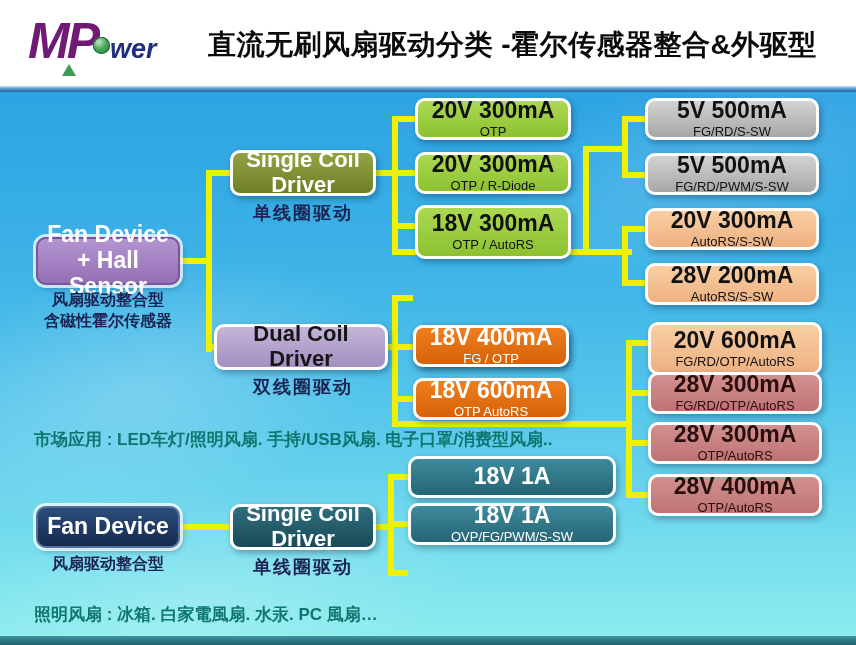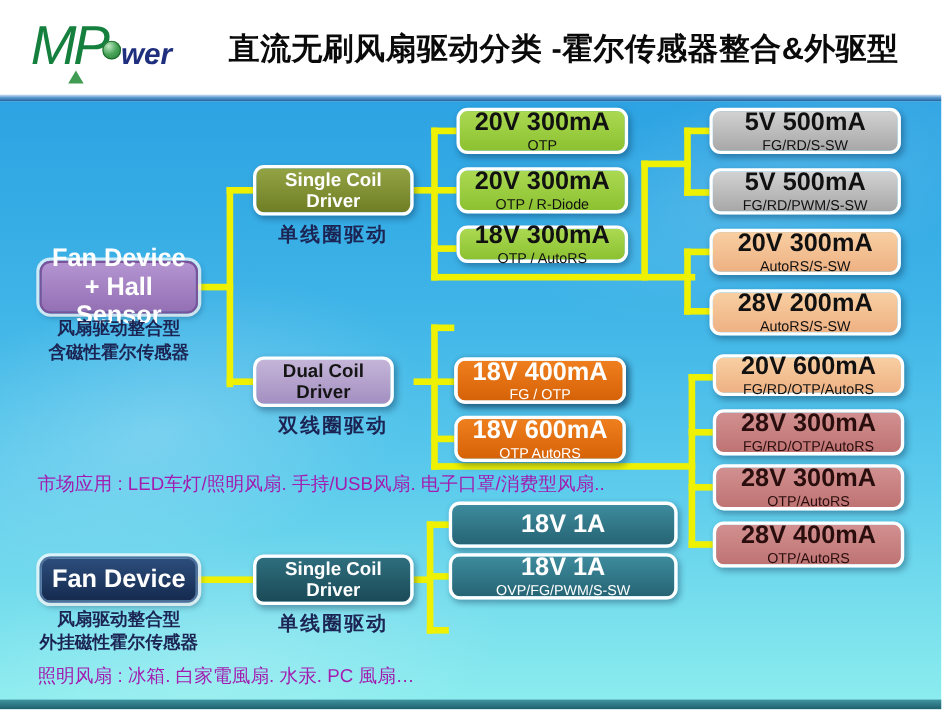--- a/index.html
+++ b/index.html
@@ -8,21 +8,21 @@
     --bg-bottom:#8deeee;
   }
   *{margin:0;padding:0;box-sizing:border-box;}
   body{font-family:"Liberation Sans","DejaVu Sans",sans-serif;}
   #stage{
     position:relative;width:856px;height:645px;overflow:hidden;background:#fff;
   }
   
   .header{position:absolute;left:0;top:0;width:856px;height:86px;background:#fff;z-index:5;}
   .logo{position:absolute;left:28px;top:12px;height:64px;white-space:nowrap;}
-  .logo-mp{font-size:50px;font-weight:normal;font-style:italic;color:#15803d;letter-spacing:-3px;}
+  .logo-mp{font-size:50px;font-weight:bold;font-style:italic;color:#701a75;letter-spacing:-3px;}
   .logo-globe{display:inline-block;width:17px;height:17px;border-radius:50%;
     background:radial-gradient(circle at 35% 30%, #bfe8c4 0%, #4aa55a 45%, #1f7a33 100%);
     box-shadow:inset 0 0 0 1px #1d6b2e;margin:0 0 4px -4px;vertical-align:baseline;}
   .logo-wer{font-size:27px;font-weight:bold;font-style:italic;color:#1f2f7e;letter-spacing:0;}
   .logo-tri{position:absolute;left:34px;top:52px;width:0;height:0;
     border-left:7px solid transparent;border-right:7px solid transparent;border-bottom:12px solid #3f9c52;}
   .title{position:absolute;left:208px;top:26px;font-size:28px;font-weight:bold;color:#0a0a0a;white-space:nowrap;letter-spacing:0.5px;}
   .hdr-divider{position:absolute;left:0;top:86px;width:856px;height:6px;
     background:linear-gradient(180deg,#cfe2f4 0%,#5a9bd0 45%,#21619e 100%);z-index:5;}
   
@@ -38,39 +38,39 @@
   .bottom-strip{position:absolute;left:0;top:636px;width:856px;height:9px;
     background:linear-gradient(180deg,#3f94a0 0%,#1d5f6b 100%);z-index:4;}
   
   .conn{position:absolute;background:var(--conn);z-index:1;}
   
   .box{position:absolute;z-index:2;border:3px solid #fff;border-radius:10px;
     display:flex;flex-direction:column;align-items:center;justify-content:center;
     box-shadow:2px 3px 6px rgba(0,30,60,0.35);line-height:1.12;text-align:center;}
   .box .t1{font-size:23px;font-weight:bold;}
   .box .t2{font-size:13px;margin-top:1px;}
-  .box.drv .t1{font-size:17px;font-weight:bold;}
+  .box.drv .t1{font-size:22px;font-weight:bold;}
   .green{background:linear-gradient(180deg,#abd952 0%,#8cc130 100%);color:#111;}
   .grayb{background:linear-gradient(180deg,#d2d2d2 0%,#a7a7a7 100%);color:#111;}
   .peach{background:linear-gradient(180deg,#f8cfa2 0%,#eeb183 100%);color:#111;}
   .orangeb{background:linear-gradient(180deg,#ef7f1e 0%,#d66207 100%);color:#fff;}
   .rose{background:linear-gradient(180deg,#d29090 0%,#bf7373 100%);color:#2a0d0d;}
   .tealb{background:linear-gradient(180deg,#3d8b9d 0%,#266474 100%);color:#fff;}
   .olive{background:linear-gradient(180deg,#93a344 0%,#6f7e24 100%);color:#fff;}
   .lavender{background:linear-gradient(180deg,#c5b5d8 0%,#a38fc1 100%);color:#151515;}
   .purpleRoot{background:linear-gradient(180deg,#b494d1 0%,#9470b4 100%);color:#fff;
     border:2px solid #7b539b;box-shadow:0 0 0 3px rgba(255,255,255,0.75),2px 3px 6px rgba(0,30,60,0.35);}
   .navyRoot{background:linear-gradient(180deg,#2c4d7c 0%,#152a4e 100%);color:#fff;
     border:2px solid #51719c;box-shadow:0 0 0 3px rgba(255,255,255,0.75),2px 3px 6px rgba(0,30,60,0.35);}
   .dteal{background:linear-gradient(180deg,#2f6e7e 0%,#1a4a57 100%);color:#fff;}
   
   .caption{position:absolute;z-index:2;font-weight:bold;color:#1b2453;text-align:center;line-height:1.3;}
   .cap16{font-size:16px;}
   .cap18{font-size:18px;letter-spacing:2px;}
-  .market{position:absolute;z-index:2;font-weight:normal;color:#a21caf;font-size:17px;white-space:nowrap;}
+  .market{position:absolute;z-index:2;font-weight:bold;color:#0f766e;font-size:17px;white-space:nowrap;}
 </style>
 </head>
 <body>
 
 <div id="stage">
 
   <div class="header">
     <div class="logo">
       <span class="logo-mp">MP</span><span class="logo-globe"></span><span class="logo-wer">wer</span>
       <span class="logo-tri"></span>
@@ -130,35 +130,35 @@
     <div>风扇驱动整合型</div>
     <div>含磁性霍尔传感器</div>
   </div>
 
   <div class="box drv olive" style="left:230px;top:150px;width:146px;height:46px;">
     <span class="t1">Single Coil</span>
     <span class="t1">Driver</span>
   </div>
   <div class="caption cap18" style="left:230px;top:202px;width:146px;">单线圈驱动</div>
 
-  <div class="box drv lavender" style="left:230px;top:324px;width:128px;height:46px;">
+  <div class="box drv lavender" style="left:214px;top:324px;width:174px;height:46px;">
     <span class="t1">Dual Coil</span>
     <span class="t1">Driver</span>
   </div>
   <div class="caption cap18" style="left:230px;top:376px;width:146px;">双线圈驱动</div>
 
   <div class="box green" style="left:415px;top:98px;width:156px;height:42px;">
     <span class="t1">20V 300mA</span>
     <span class="t2">OTP</span>
   </div>
   <div class="box green" style="left:415px;top:152px;width:156px;height:42px;">
     <span class="t1">20V 300mA</span>
     <span class="t2">OTP / R-Diode</span>
   </div>
-  <div class="box green" style="left:415px;top:205px;width:156px;height:34px;">
+  <div class="box green" style="left:415px;top:205px;width:156px;height:54px;">
     <span class="t1">18V 300mA</span>
     <span class="t2">OTP / AutoRS</span>
   </div>
 
   <div class="box grayb" style="left:645px;top:98px;width:174px;height:42px;">
     <span class="t1">5V 500mA</span>
     <span class="t2">FG/RD/S-SW</span>
   </div>
   <div class="box grayb" style="left:645px;top:153px;width:174px;height:42px;">
     <span class="t1">5V 500mA</span>
@@ -179,21 +179,21 @@
   </div>
   <div class="box orangeb" style="left:413px;top:325px;width:156px;height:42px;">
     <span class="t1">18V 400mA</span>
     <span class="t2">FG / OTP</span>
   </div>
   <div class="box orangeb" style="left:413px;top:378px;width:156px;height:42px;text-align:right;">
     <span class="t1">18V 600mA</span>
     <span class="t2">OTP AutoRS</span>
   </div>
 
-  <div class="box peach" style="left:648px;top:322px;width:174px;height:38px;">
+  <div class="box peach" style="left:648px;top:322px;width:174px;height:53px;">
     <span class="t1">20V 600mA</span>
     <span class="t2">FG/RD/OTP/AutoRS</span>
   </div>
   <div class="box rose" style="left:648px;top:372px;width:174px;height:42px;">
     <span class="t1">28V 300mA</span>
     <span class="t2">FG/RD/OTP/AutoRS</span>
   </div>
   <div class="box rose" style="left:648px;top:422px;width:174px;height:42px;">
     <span class="t1">28V 300mA</span>
     <span class="t2">OTP/AutoRS</span>
@@ -203,21 +203,20 @@
     <span class="t2">OTP/AutoRS</span>
   </div>
 
   <div class="market" style="left:34px;top:428px;">市场应用 : LED车灯/照明风扇. 手持/USB风扇. 电子口罩/消费型风扇..</div>
 
   <div class="box navyRoot" style="left:36px;top:506px;width:144px;height:42px;">
     <span class="t1">Fan Device</span>
   </div>
   <div class="caption cap16" style="left:12px;top:554px;width:192px;">
     <div>风扇驱动整合型</div>
-    <div>外挂磁性霍尔传感器</div>
   </div>
 
   <div class="box drv dteal" style="left:230px;top:504px;width:146px;height:46px;">
     <span class="t1">Single Coil</span>
     <span class="t1">Driver</span>
   </div>
   <div class="caption cap18" style="left:230px;top:556px;width:146px;">单线圈驱动</div>
 
   <div class="box tealb" style="left:408px;top:456px;width:208px;height:42px;">
     <span class="t1">18V 1A</span>

